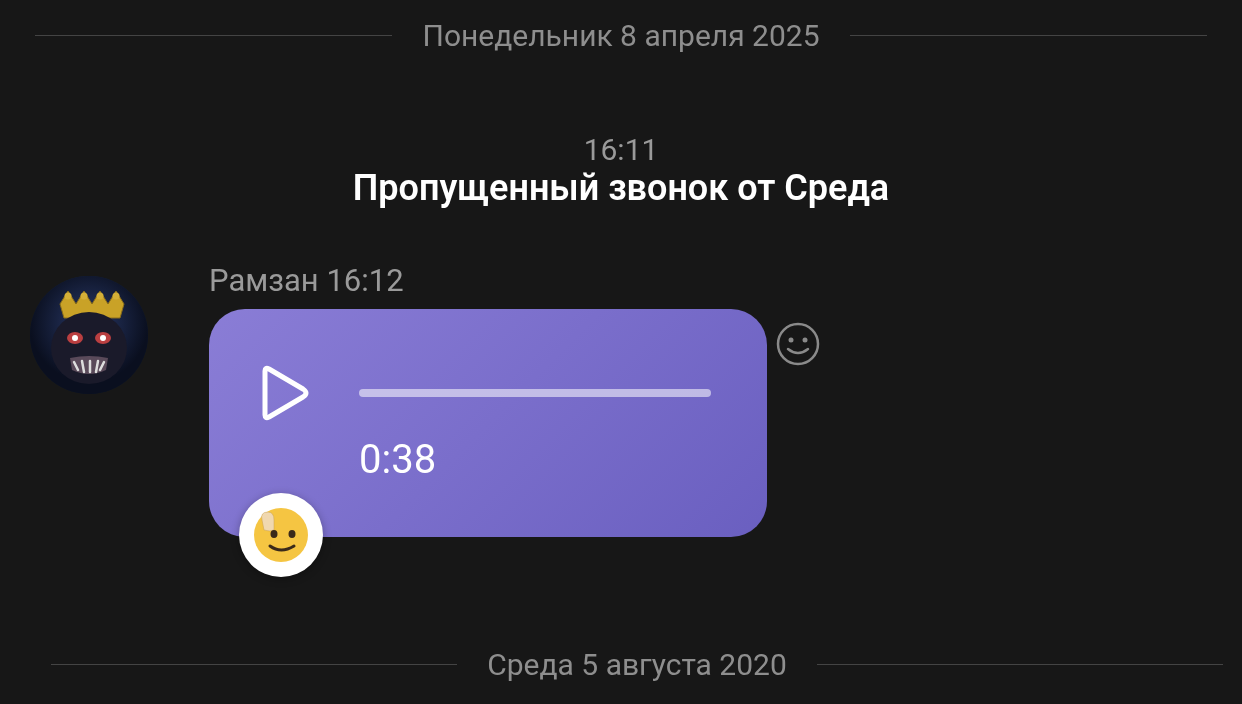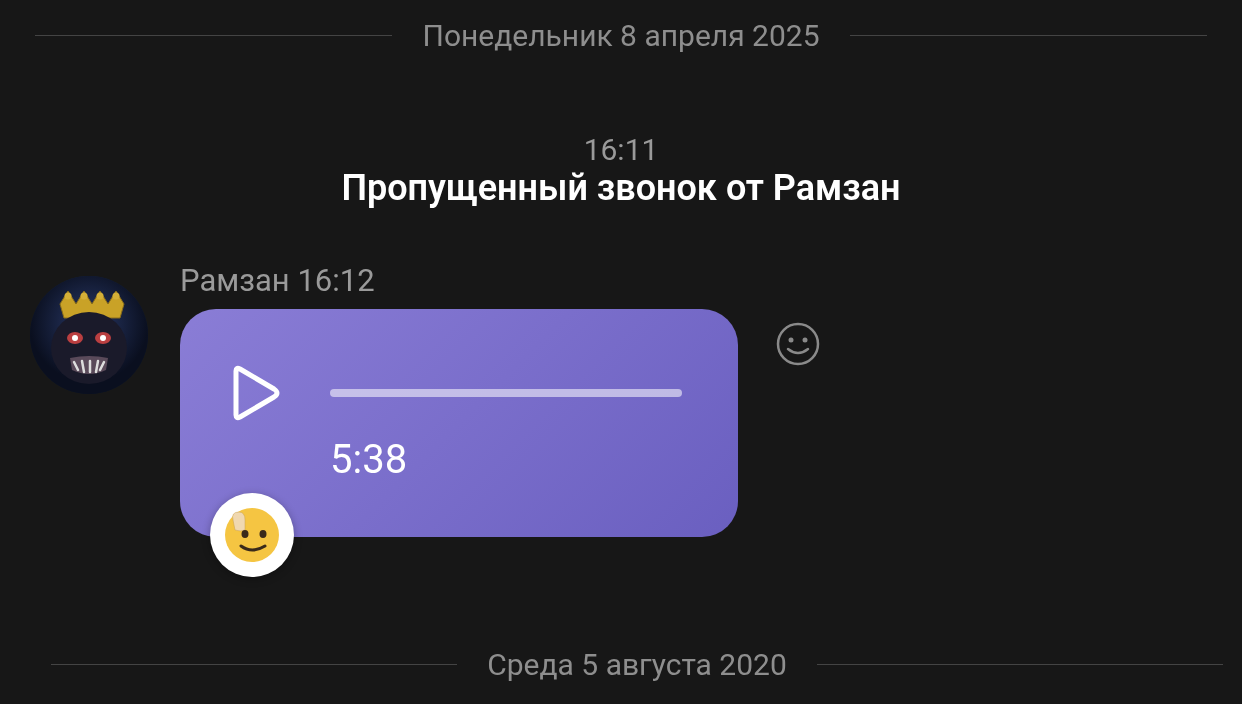--- a/index.html
+++ b/index.html
@@ -60,20 +60,21 @@
       color: #fff;
       font-size: 36px;
       font-weight: 600;
     }
     .message-row {
       position: absolute;
       top: 262px;
       left: 30px;
       display: flex;
       align-items: flex-start;
+      gap: 29px;
     }
     .avatar {
       width: 118px;
       height: 118px;
       border-radius: 50%;
       background: radial-gradient(circle at 50% 30%, #1a2a4a 0%, #0a1525 70%);
       overflow: hidden;
       flex-shrink: 0;
       position: relative;
       margin-top: 14px;
@@ -166,21 +167,21 @@
 <body>
 
 <div class="date-separator top-separator">
   <div class="line"></div>
   <div class="date-text">Понедельник 8 апреля 2025</div>
   <div class="line"></div>
 </div>
 
 <div class="missed-call-block">
   <div class="missed-call-time">16:11</div>
-  <div class="missed-call-text">Пропущенный звонок от Рамзан</div>
+  <div class="missed-call-text">Пропущенный звонок от Среда</div>
 </div>
 
 <div class="message-row">
   <div class="avatar">
     <svg viewBox="0 0 118 118">
       <defs>
         <radialGradient id="bg" cx="50%" cy="40%">
           <stop offset="0%" stop-color="#2a3a6a"></stop>
           <stop offset="100%" stop-color="#0a0f1f"></stop>
         </radialGradient>
@@ -208,21 +209,21 @@
     </div>
     <div class="voice-bubble">
       <div class="voice-top-row">
         <div class="play-button">
           <svg viewBox="0 0 50 56">
             <path d="M 6 6 Q 6 2 10 4 L 44 24 Q 50 28 44 32 L 10 52 Q 6 54 6 50 Z" fill="none" stroke="#fff" stroke-width="5" stroke-linejoin="round"></path>
           </svg>
         </div>
         <div class="progress-bar"></div>
       </div>
-      <div class="duration">5:38</div>
+      <div class="duration">0:38</div>
       <div class="reaction-badge">
         <svg viewBox="0 0 58 58">
           <circle cx="29" cy="29" r="27" fill="#f5c542"></circle>
           <path d="M 10 14 Q 8 6 16 6 Q 22 6 22 14 L 22 24 Q 18 26 12 24 Z" fill="#f0d8b0" stroke="#c9a050" stroke-width="0.5"></path>
           <ellipse cx="22" cy="28" rx="3.5" ry="4" fill="#3a2a1a"></ellipse>
           <ellipse cx="40" cy="28" rx="3.5" ry="4" fill="#3a2a1a"></ellipse>
           <path d="M 18 40 Q 29 48 42 40" stroke="#3a2a1a" stroke-width="3" fill="none" stroke-linecap="round"></path>
         </svg>
       </div>
     </div>

